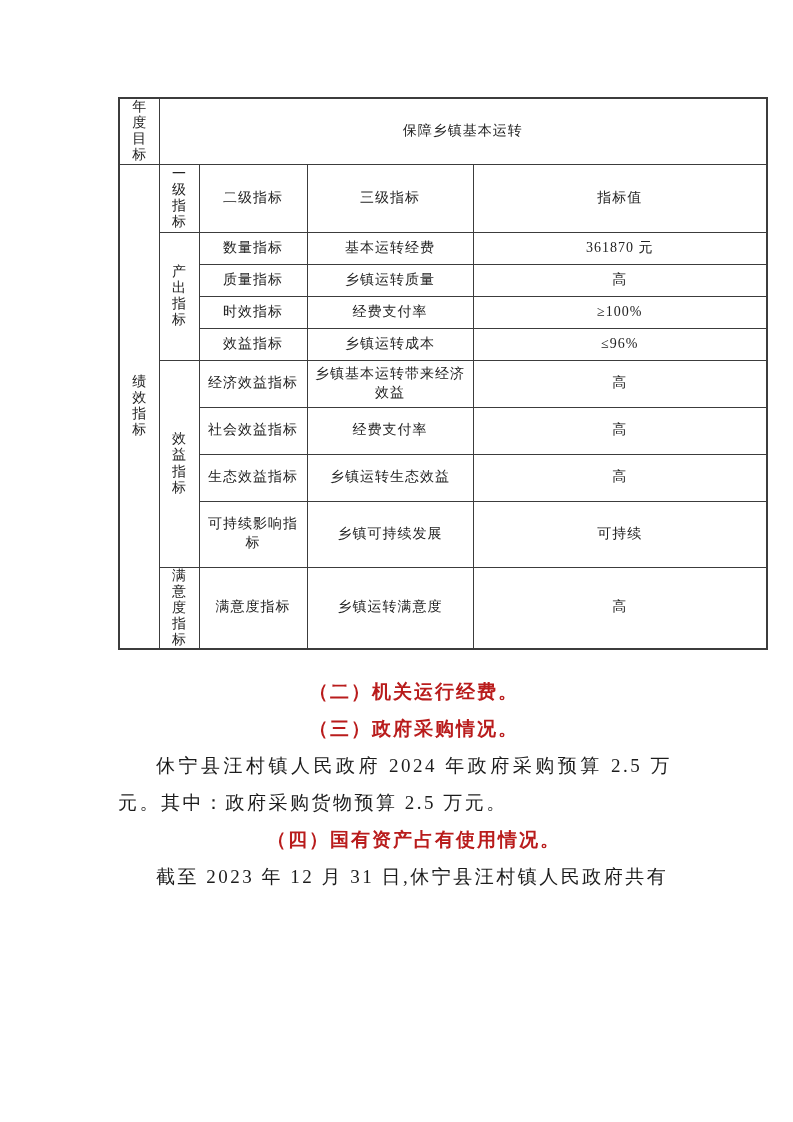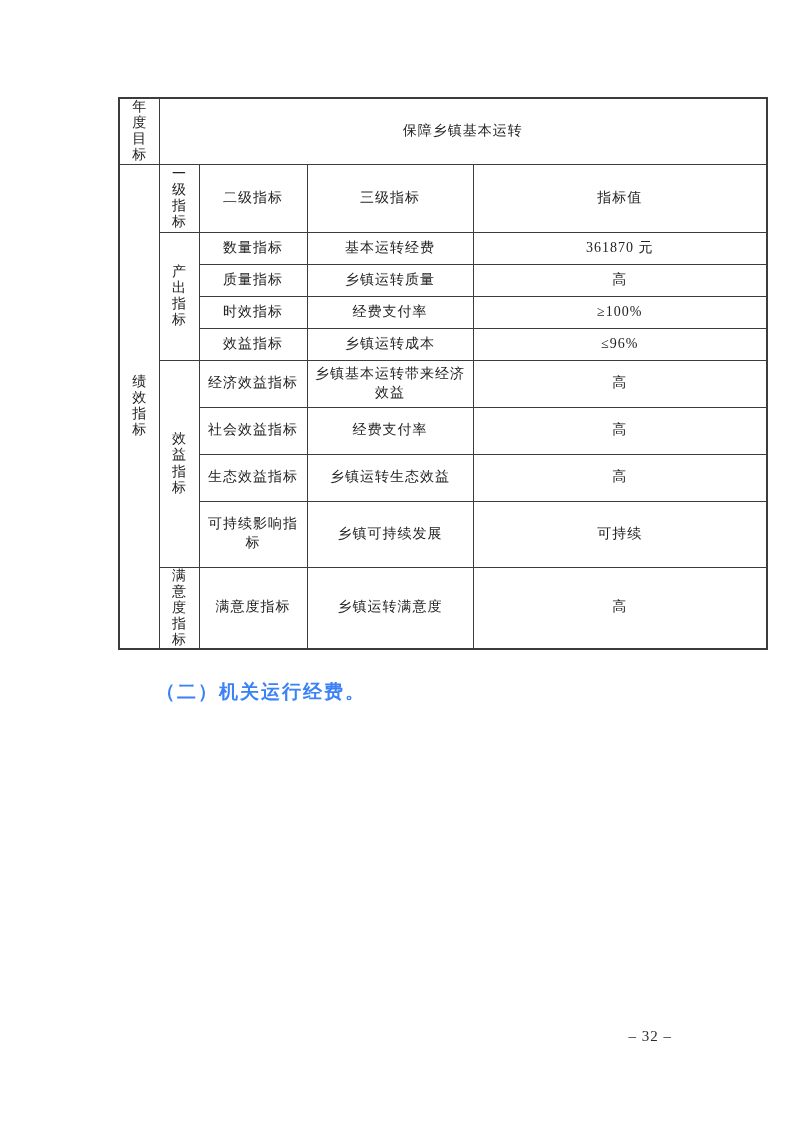--- a/index.html
+++ b/index.html
@@ -64,21 +64,22 @@
   .textblock p {
     margin: 0;
     font-size: 19px;
     line-height: 37px;
     letter-spacing: 2.5px;
   }
   p.heading {
     font-weight: bold;
     text-indent: 2em;
     letter-spacing: 2px;
-    color: #3b82f6;
+    color: #b91c1c;
+    text-align: center;
   }
   p.para {
     text-align: justify;
     text-indent: 2em;
   }
 
   
   .pagenum {
     position: absolute;
     left: 118px;
@@ -164,17 +165,20 @@
         <td class="vcell">满意度指标</td>
         <td>满意度指标</td>
         <td>乡镇运转满意度</td>
         <td>高</td>
       </tr>
     </tbody>
   </table>
 
   <div class="textblock">
     <p class="heading">（二）机关运行经费。</p>
+    <p class="heading">（三）政府采购情况。</p>
+    <p class="para">休宁县汪村镇人民政府 2024 年政府采购预算 2.5 万元。其中：政府采购货物预算 2.5 万元。</p>
+    <p class="heading">（四）国有资产占有使用情况。</p>
+    <p class="para">截至 2023 年 12 月 31 日,休宁县汪村镇人民政府共有</p>
   </div>
 
-  <div class="pagenum">– 32 –</div>
 
 </div>
 
 </body></html>

